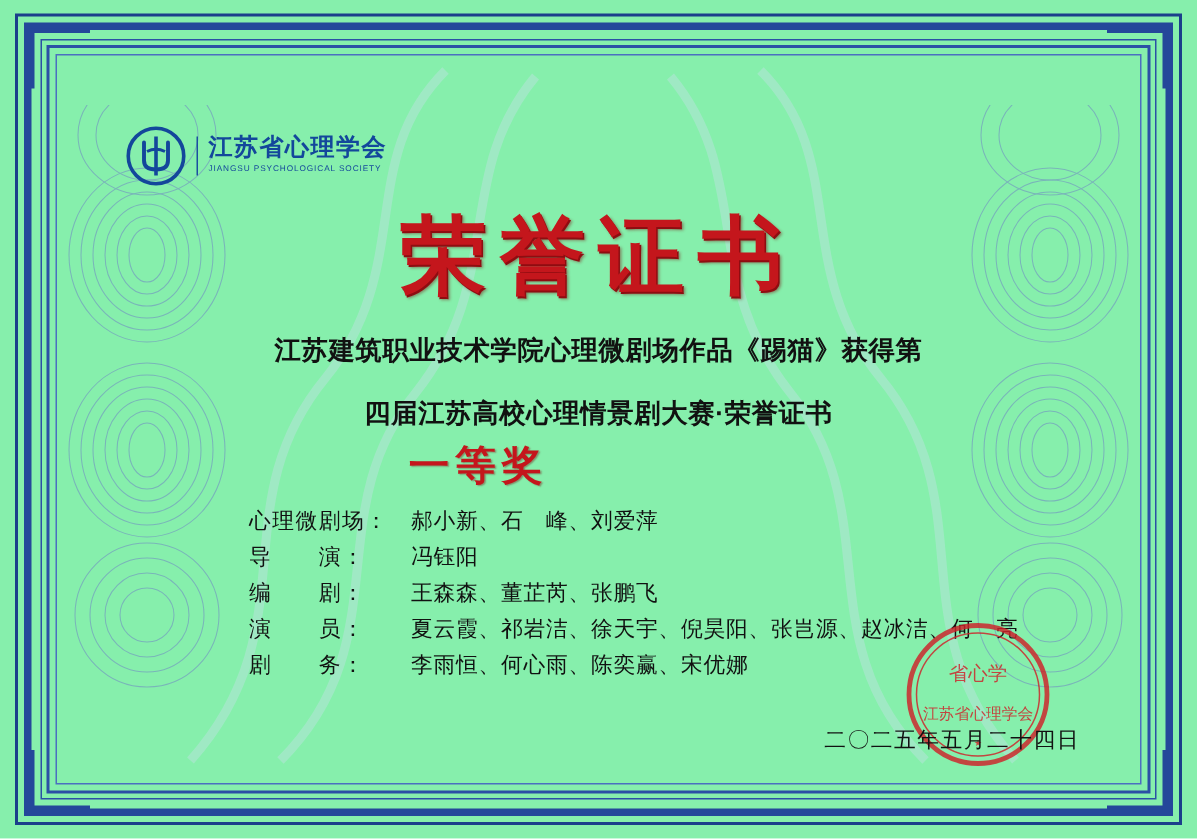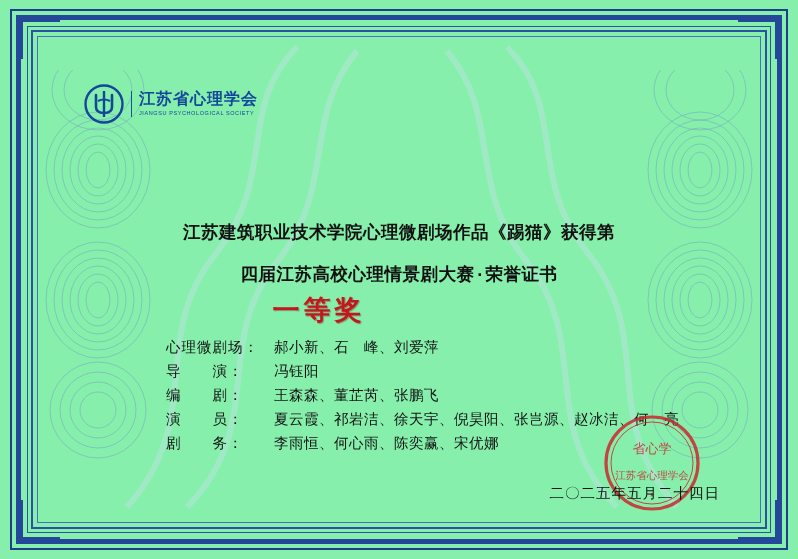--- a/index.html
+++ b/index.html
@@ -153,21 +153,21 @@
   }
 
   
   .body-lines {
     position: absolute;
     top: 212px;
     left: 0;
     width: 798px;
     text-align: center;
     color: #111;
-    font-family: Liberation Mono, monospace;
+    font-family: Liberation Sans, sans-serif;
     font-weight: bold;
     font-size: 17.5px;
     line-height: 42px;
     letter-spacing: 0.5px;
   }
 
   .award-level {
     position: absolute;
     top: 292px;
     left: 0;
@@ -304,20 +304,21 @@
       <path d="M12 11 L12 23 Q12 29 20 29 Q28 29 28 23 L28 11" fill="none" stroke="#13479b" stroke-width="2.6" stroke-linecap="round"></path>
       <path d="M20 7 L20 33" stroke="#13479b" stroke-width="2.4"></path>
       <path d="M14 17 Q20 14 26 17" fill="none" stroke="#13479b" stroke-width="2"></path>
     </svg>
     <div class="logo-text">
       <span class="logo-cn">江苏省心理学会</span>
       <span class="logo-en">JIANGSU PSYCHOLOGICAL SOCIETY</span>
     </div>
   </div>
 
+  <div class="main-title">荣誉证书</div>
 
   <div class="body-lines">
     <div>江苏建筑职业技术学院心理微剧场作品《踢猫》获得第</div>
     <div>四届江苏高校心理情景剧大赛·荣誉证书</div>
   </div>
 
   <div class="award-level">一等奖</div>
 
   <div class="credits">
     <div class="credit-row">

